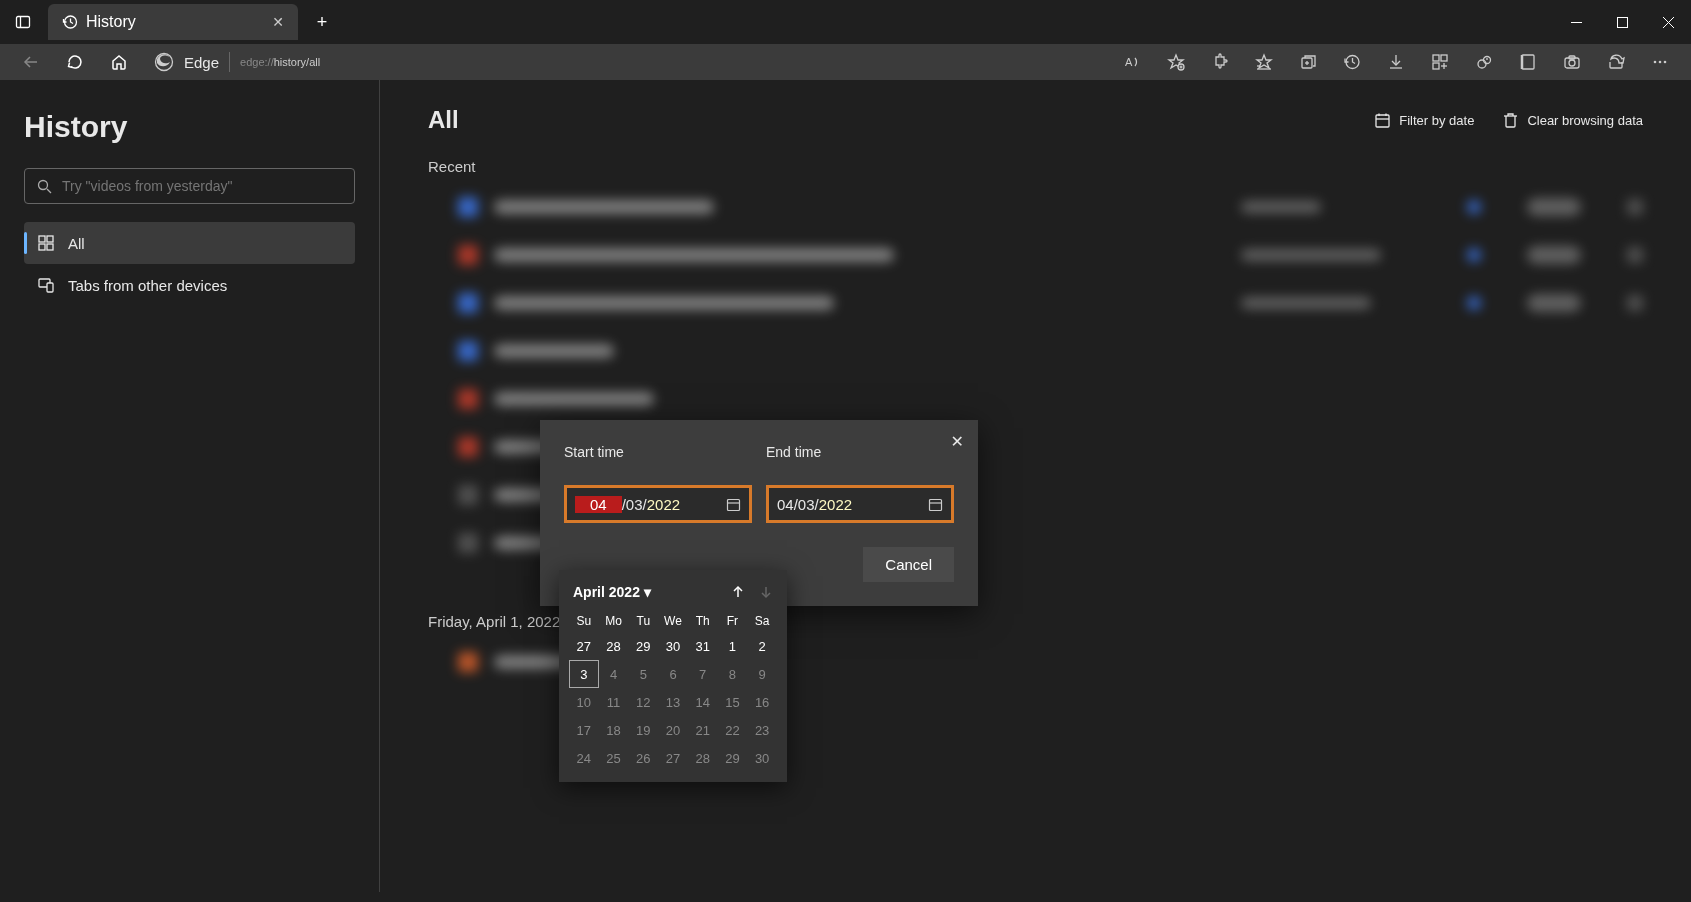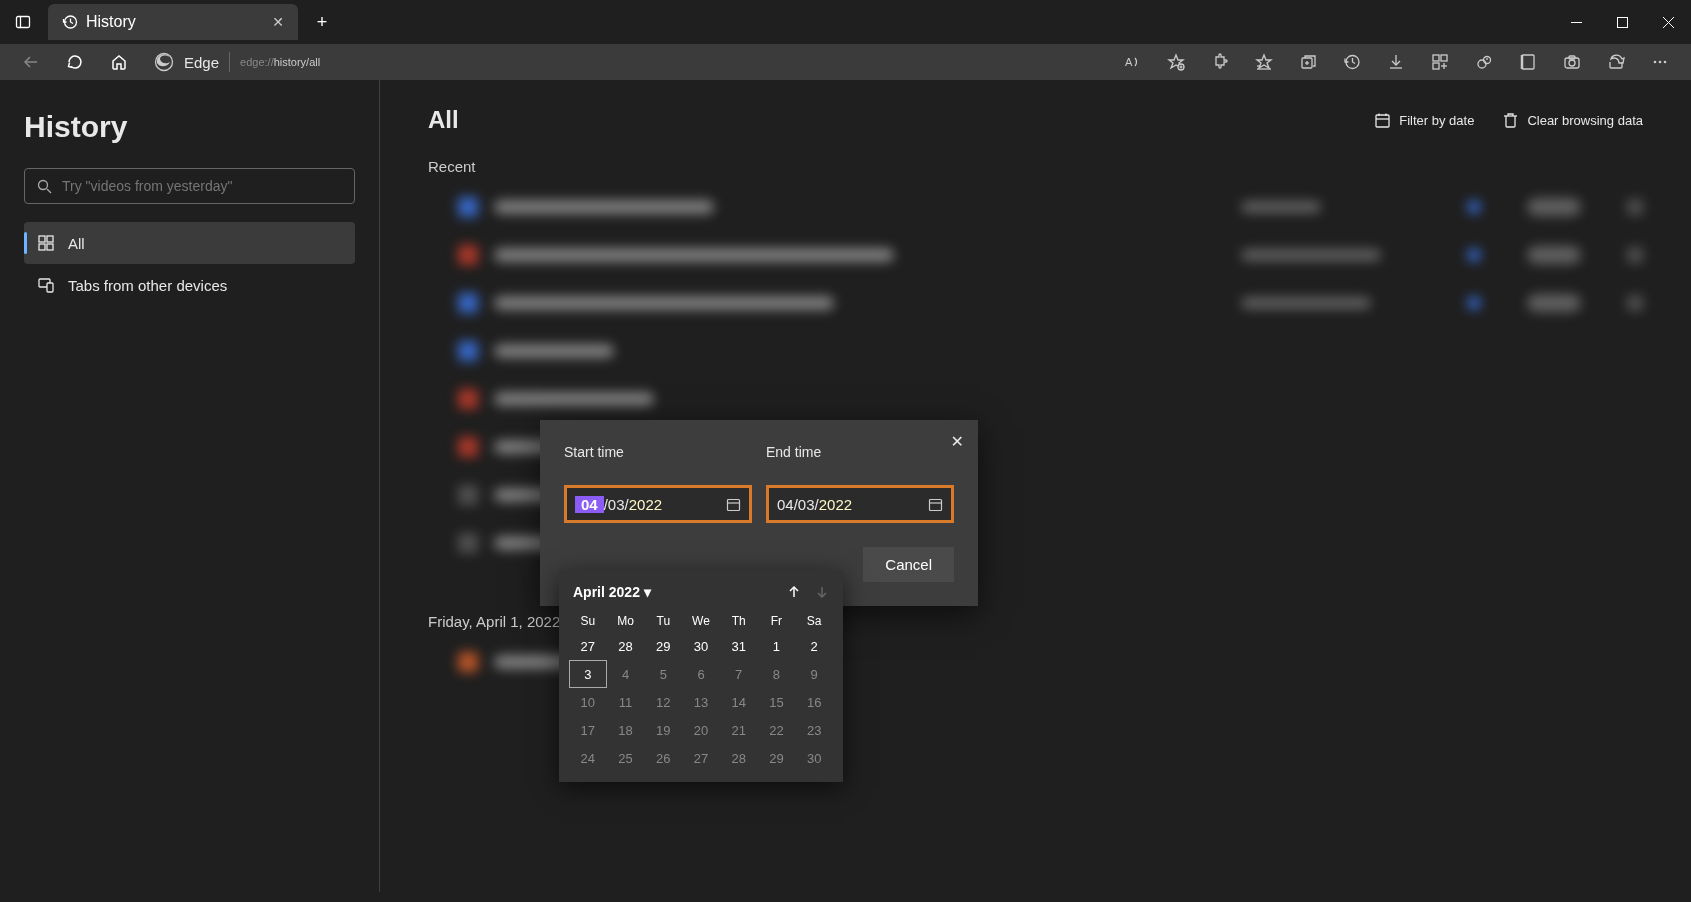--- a/index.html
+++ b/index.html
@@ -53,26 +53,26 @@
 
 .dialog { position:absolute; left:540px; top:420px; width:438px; background:#3d3d3d; box-shadow:0 8px 30px rgba(0,0,0,.6); padding:24px; }
 .dialog .dclose { position:absolute; right:14px; top:12px; color:#e8e8e8; font-size:16px; }
 .dialog h3 { font-size:21px; font-weight:600; margin-bottom:22px; }
 .fields { display:flex; gap:14px; }
 .field { flex:1; }
 .field label { display:block; font-size:14px; color:#e8e8e8; margin-bottom:25px; }
 .dateinput { display:flex; align-items:center; border:3px solid #d87a2a; background:#2b2b2b; height:38px; padding:0 8px; justify-content:space-between; }
 .dateinput .dv { font-size:15px; color:#e8e8e8; }
 .dateinput .dv .dim { color:#fef9c3; }
-.dateinput .sel { background:#8b5cf6; color:#fff; padding:0 6px;font-weight:bold; }
+.dateinput .sel { background:#b91c1c; color:#fff; padding:0 15px; }
 .dlg-actions { display:flex; justify-content:flex-end; margin-top:24px; gap:10px; }
 .dlg-btn { background:#4a4a4a; color:#fff; padding:9px 22px; font-size:15px; border:none; }
 
 
-.calendar { position:absolute; left:559px; top:570px; width:284px; background:#333; box-shadow:0 6px 24px rgba(0,0,0,.6); padding:14px 10px 10px 10px; }
+.calendar { position:absolute; left:559px; top:570px; width:228px; background:#333; box-shadow:0 6px 24px rgba(0,0,0,.6); padding:14px 10px 10px 10px; }
 .cal-hdr { display:flex; align-items:center; margin-bottom:10px; padding:0 4px;}
 .cal-month { font-size:14px; font-weight:600; color:#fff; display:flex; align-items:center; gap:4px;}
 .cal-nav { margin-left:auto; display:flex; gap:14px; }
 .cal-nav span { color:#fff; }
 .cal-nav span.dis { color:#666; }
 .cal-grid { display:grid; grid-template-columns:repeat(7,1fr); text-align:center; row-gap:0; }
 .cal-dow { font-size:12px; color:#fff; padding:4px 0;}
 .cal-day { font-size:13px; color:#fff; height:28px; display:flex; align-items:center; justify-content:center; }
 .cal-day.dim { color:#888; }
 .cal-day.today { border:1px solid #aaa; }

